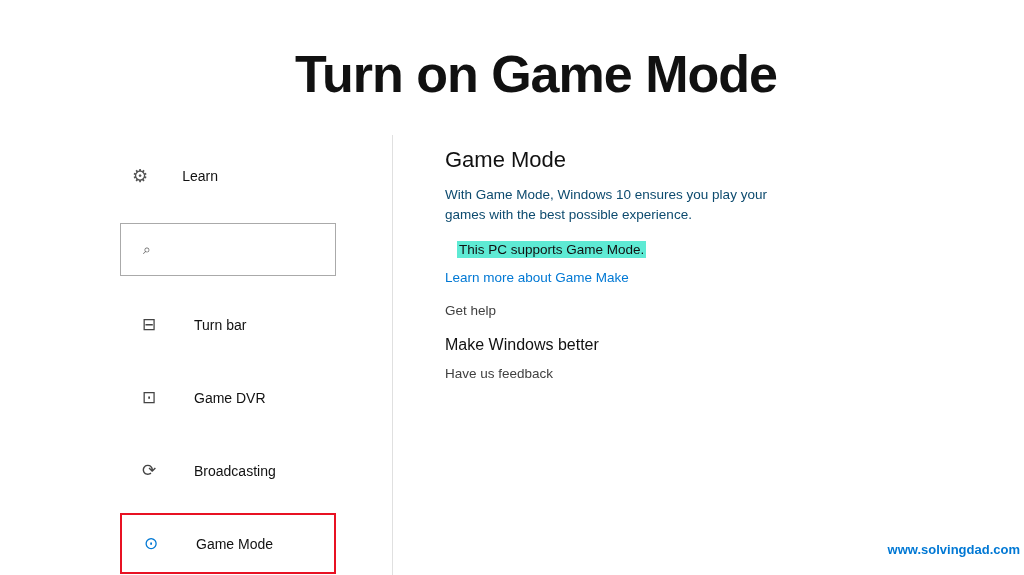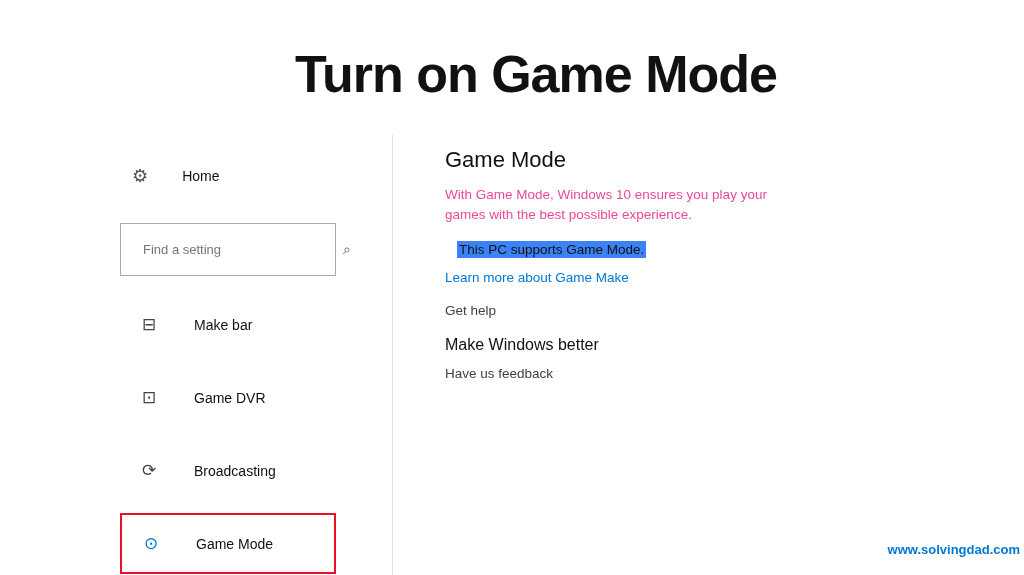--- a/index.html
+++ b/index.html
@@ -119,28 +119,28 @@
 
     .main-title {
       font-size: 22px;
       font-weight: 300;
       color: #111;
       margin-bottom: 10px;
     }
 
     .main-description {
       font-size: 13.5px;
-      color: #ec4899;
+      color: #0c4a6e;
       line-height: 1.5;
       max-width: 360px;
       margin-bottom: 14px;
     }
 
     .support-badge {
-      background: #3b82f6;
+      background: #5eead4;
       display: inline;
       font-size: 13.5px;
       color: #111;
       padding: 1px 2px;
       margin-bottom: 10px;
     }
 
     .learn-link {
       display: block;
       font-size: 13.5px;
@@ -183,32 +183,31 @@
 <body>
 
 <div class="page-title">Turn on Game Mode</div>
 
 <div class="content-area">
 
   <div class="sidebar">
 
     <div class="sidebar-home">
       <span class="home-icon gear-unicode">⚙</span>
-      <span>Home</span>
+      <span>Learn</span>
     </div>
 
     <div class="search-box">
-      <input type="text" placeholder="Find a setting" style="">
       <span class="search-icon">⌕</span>
     </div>
 
 
     <div class="sidebar-item">
       <span class="item-icon">⊟</span>
-      <span>Make bar</span>
+      <span>Turn bar</span>
     </div>
 
     <div class="sidebar-item">
       <span class="item-icon">⊡</span>
       <span>Game DVR</span>
     </div>
 
     <div class="sidebar-item">
       <span class="item-icon">⟳</span>
       <span>Broadcasting</span>

